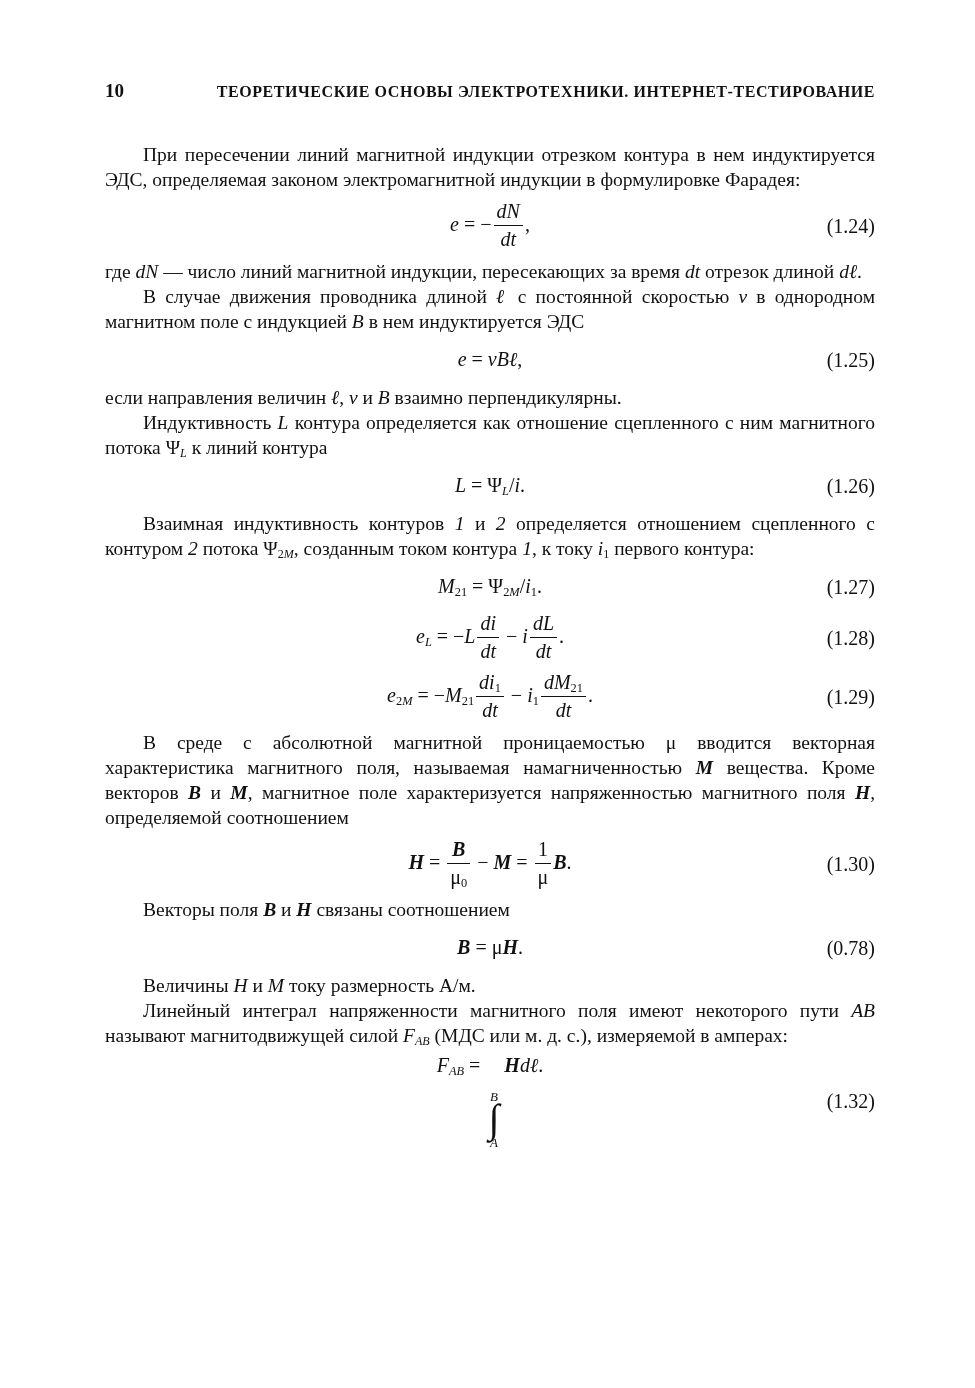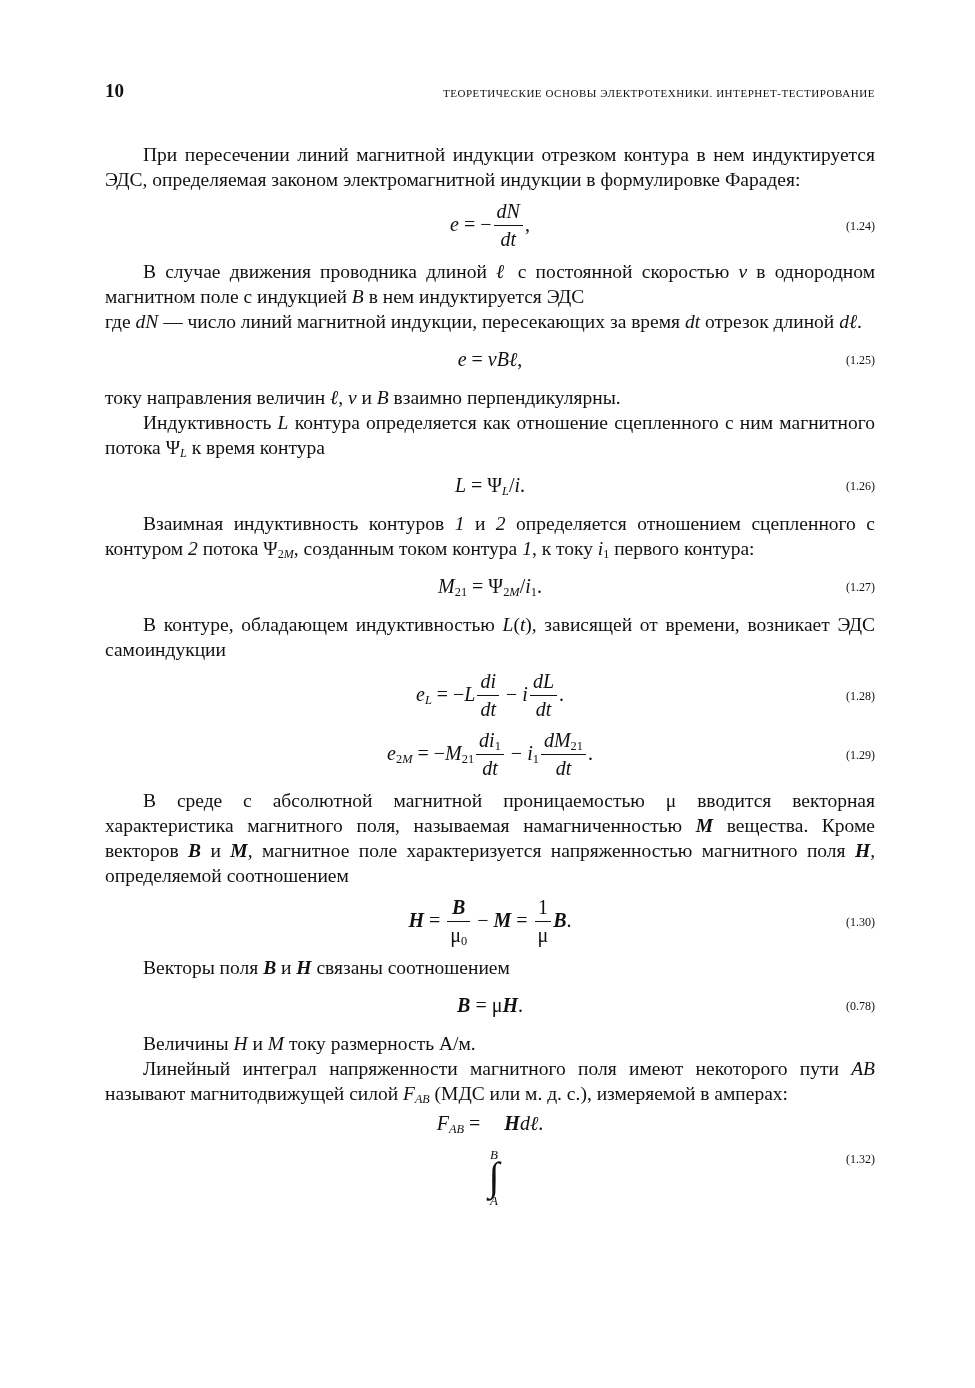--- a/index.html
+++ b/index.html
@@ -12,22 +12,22 @@
   .page {
     width:975px; height:1212px;
     padding:80px 100px 0 105px;
     overflow:hidden; background:#fff;
   }
   .page-header {
     display:flex; justify-content:space-between; align-items:baseline;
   }
   .page-num { font-weight:bold; font-size:19px; }
   .running-title {
-    font-size:11px; letter-spacing:0.55px;
-    font-weight:400; white-space:nowrap;
+    font-size:16px; letter-spacing:0.55px;
+    font-weight:700; white-space:nowrap;
   }
   .page-body {
     margin-top:40px;
     font-size:19.5px; line-height:25px;
     text-align:justify;
   }
   p.par { text-indent:38px; }
   p.par.noindent { text-indent:0; }
 
   .rn { font-style:normal; }
@@ -36,21 +36,21 @@
 
   sub.msub { font-size:0.62em; line-height:0; vertical-align:-0.28em; }
 
   .eq-row { position:relative; text-align:center; }
   .eq-simple { margin:13px 0; }
   .eq-tall   { margin:8px 0; }
   .eq-int    { margin:5px 0; }
   .eq-formula { display:inline-block; font-size:20px; line-height:25px; }
   .eq-number {
     position:absolute; right:0; top:50%; transform:translateY(-50%);
-    font-size:12px; font-style:normal;
+    font-size:20px; font-style:normal;
   }
 
   .frac {
     display:inline-block; vertical-align:-0.75em;
     text-align:center; margin:0 2px; line-height:1;
   }
   .fr-num { display:block; padding:0 3px 2px; line-height:1.15; }
   .fr-den { display:block; border-top:1.5px solid #111; padding:1px 3px 0; line-height:1.2; }
 
   .intgrl {
@@ -64,29 +64,28 @@
 <body>
 
 <div class="page">
   <header class="page-header">
     <span class="page-num">10</span>
     <span class="running-title">ТЕОРЕТИЧЕСКИЕ ОСНОВЫ ЭЛЕКТРОТЕХНИКИ. ИНТЕРНЕТ-ТЕСТИРОВАНИЕ</span>
   </header>
   <main class="page-body" id="content-root">
       <p class="par"><span class="rn">При пересечении линий магнитной индукции отрезком контура в нем индуктируется ЭДС, определяемая законом электромагнитной индукции в формулировке Фарадея:</span></p>
       <div class="eq-row eq-tall"><span class="eq-formula"><span class="ri">e</span><span class="rn"> = −</span><span class="frac"><span class="fr-num"><span class="ri">dN</span></span><span class="fr-den"><span class="ri">dt</span></span></span><span class="rn">,</span></span><span class="eq-number">(1.24)</span></div>
+      <p class="par noindent"><span class="rn">где </span><span class="ri">dN</span><span class="rn"> — число линий магнитной индукции, пересекающих за время </span><span class="ri">dt</span><span class="rn"> отрезок длиной </span><span class="ri">dℓ</span><span class="rn">.</span></p>
       <p class="par"><span class="rn">В случае движения проводника длиной </span><span class="ri">ℓ</span><span class="rn"> с постоянной скоростью </span><span class="ri">v</span><span class="rn"> в однородном магнитном поле с индукцией </span><span class="ri">B</span><span class="rn"> в нем индуктируется ЭДС</span></p>
-      <p class="par noindent"><span class="rn">где </span><span class="ri">dN</span><span class="rn"> — число линий магнитной индукции, пересекающих за время </span><span class="ri">dt</span><span class="rn"> отрезок длиной </span><span class="ri">dℓ</span><span class="rn">.</span></p>
       <div class="eq-row eq-simple"><span class="eq-formula"><span class="ri">e</span><span class="rn"> = </span><span class="ri">vBℓ</span><span class="rn">,</span></span><span class="eq-number">(1.25)</span></div>
-      <p class="par noindent"><span class="rn">току направления величин </span><span class="ri">ℓ</span><span class="rn">, </span><span class="ri">v</span><span class="rn"> и </span><span class="ri">B</span><span class="rn"> взаимно перпендикулярны.</span></p>
-      <p class="par"><span class="rn">Индуктивность </span><span class="ri">L</span><span class="rn"> контура определяется как отношение сцепленного с ним магнитного потока Ψ</span><sub class="msub"><span class="ri">L</span></sub><span class="rn"> к время контура</span></p>
+      <p class="par noindent"><span class="rn">если направления величин </span><span class="ri">ℓ</span><span class="rn">, </span><span class="ri">v</span><span class="rn"> и </span><span class="ri">B</span><span class="rn"> взаимно перпендикулярны.</span></p>
+      <p class="par"><span class="rn">Индуктивность </span><span class="ri">L</span><span class="rn"> контура определяется как отношение сцепленного с ним магнитного потока Ψ</span><sub class="msub"><span class="ri">L</span></sub><span class="rn"> к линий контура</span></p>
       <div class="eq-row eq-simple"><span class="eq-formula"><span class="ri">L</span><span class="rn"> = Ψ</span><sub class="msub"><span class="ri">L</span></sub><span class="rn">/</span><span class="ri">i</span><span class="rn">.</span></span><span class="eq-number">(1.26)</span></div>
       <p class="par"><span class="rn">Взаимная индуктивность контуров </span><span class="ri">1</span><span class="rn"> и </span><span class="ri">2</span><span class="rn"> определяется отношением сцепленного с контуром </span><span class="ri">2</span><span class="rn"> потока Ψ</span><sub class="msub"><span class="rn">2</span><span class="ri">M</span></sub><span class="rn">, созданным током контура </span><span class="ri">1</span><span class="rn">, к току </span><span class="ri">i</span><sub class="msub"><span class="rn">1</span></sub><span class="rn"> первого контура:</span></p>
       <div class="eq-row eq-simple"><span class="eq-formula"><span class="ri">M</span><sub class="msub"><span class="rn">21</span></sub><span class="rn"> = Ψ</span><sub class="msub"><span class="rn">2</span><span class="ri">M</span></sub><span class="rn">/</span><span class="ri">i</span><sub class="msub"><span class="rn">1</span></sub><span class="rn">.</span></span><span class="eq-number">(1.27)</span></div>
-      <p class="par"><span class="rn">В контуре, обладающем индуктивностью </span><span class="ri">L</span><span class="rn">(</span><span class="ri">t</span><span class="rn">)</span><span class="rn">, зависящей от времени, возникает ЭДС самоиндукции</span></p>
       <div class="eq-row eq-tall"><span class="eq-formula"><span class="ri">e</span><sub class="msub"><span class="ri">L</span></sub><span class="rn"> = −</span><span class="ri">L</span><span class="frac"><span class="fr-num"><span class="ri">di</span></span><span class="fr-den"><span class="ri">dt</span></span></span><span class="rn"> − </span><span class="ri">i</span><span class="frac"><span class="fr-num"><span class="ri">dL</span></span><span class="fr-den"><span class="ri">dt</span></span></span><span class="rn">.</span></span><span class="eq-number">(1.28)</span></div>
       <div class="eq-row eq-tall"><span class="eq-formula"><span class="ri">e</span><sub class="msub"><span class="rn">2</span><span class="ri">M</span></sub><span class="rn"> = −</span><span class="ri">M</span><sub class="msub"><span class="rn">21</span></sub><span class="frac"><span class="fr-num"><span class="ri">di</span><sub class="msub"><span class="rn">1</span></sub></span><span class="fr-den"><span class="ri">dt</span></span></span><span class="rn"> − </span><span class="ri">i</span><sub class="msub"><span class="rn">1</span></sub><span class="frac"><span class="fr-num"><span class="ri">dM</span><sub class="msub"><span class="rn">21</span></sub></span><span class="fr-den"><span class="ri">dt</span></span></span><span class="rn">.</span></span><span class="eq-number">(1.29)</span></div>
       <p class="par"><span class="rn">В среде с абсолютной магнитной проницаемостью μ вводится векторная характеристика магнитного поля, называемая намагниченностью </span><span class="rbi">M</span><span class="rn"> вещества. Кроме векторов </span><span class="rbi">B</span><span class="rn"> и </span><span class="rbi">M</span><span class="rn">, магнитное поле характеризуется напряженностью магнитного поля </span><span class="rbi">H</span><span class="rn">, определяемой соотношением</span></p>
       <div class="eq-row eq-tall"><span class="eq-formula"><span class="rbi">H</span><span class="rn"> = </span><span class="frac"><span class="fr-num"><span class="rbi">B</span></span><span class="fr-den"><span class="rn">μ</span><sub class="msub"><span class="rn">0</span></sub></span></span><span class="rn"> − </span><span class="rbi">M</span><span class="rn"> = </span><span class="frac"><span class="fr-num"><span class="rn">1</span></span><span class="fr-den"><span class="rn">μ</span></span></span><span class="rbi">B</span><span class="rn">.</span></span><span class="eq-number">(1.30)</span></div>
       <p class="par"><span class="rn">Векторы поля </span><span class="rbi">B</span><span class="rn"> и </span><span class="rbi">H</span><span class="rn"> связаны соотношением</span></p>
       <div class="eq-row eq-simple"><span class="eq-formula"><span class="rbi">B</span><span class="rn"> = μ</span><span class="rbi">H</span><span class="rn">.</span></span><span class="eq-number">(0.78)</span></div>
       <p class="par"><span class="rn">Величины </span><span class="ri">H</span><span class="rn"> и </span><span class="ri">M</span><span class="rn"> току размерность А/м.</span></p>
       <p class="par"><span class="rn">Линейный интеграл напряженности магнитного поля имеют некоторого пути </span><span class="ri">AB</span><span class="rn"> называют магнитодвижущей силой </span><span class="ri">F</span><sub class="msub"><span class="ri">AB</span></sub><span class="rn"> (МДС или м. д. с.), измеряемой в амперах:</span></p>
       <div class="eq-row eq-int"><span class="eq-formula"><span class="ri">F</span><sub class="msub"><span class="ri">AB</span></sub><span class="rn"> = </span><span class="intgrl">
             <span class="int-up ri"><span class="ri">B</span></span>

